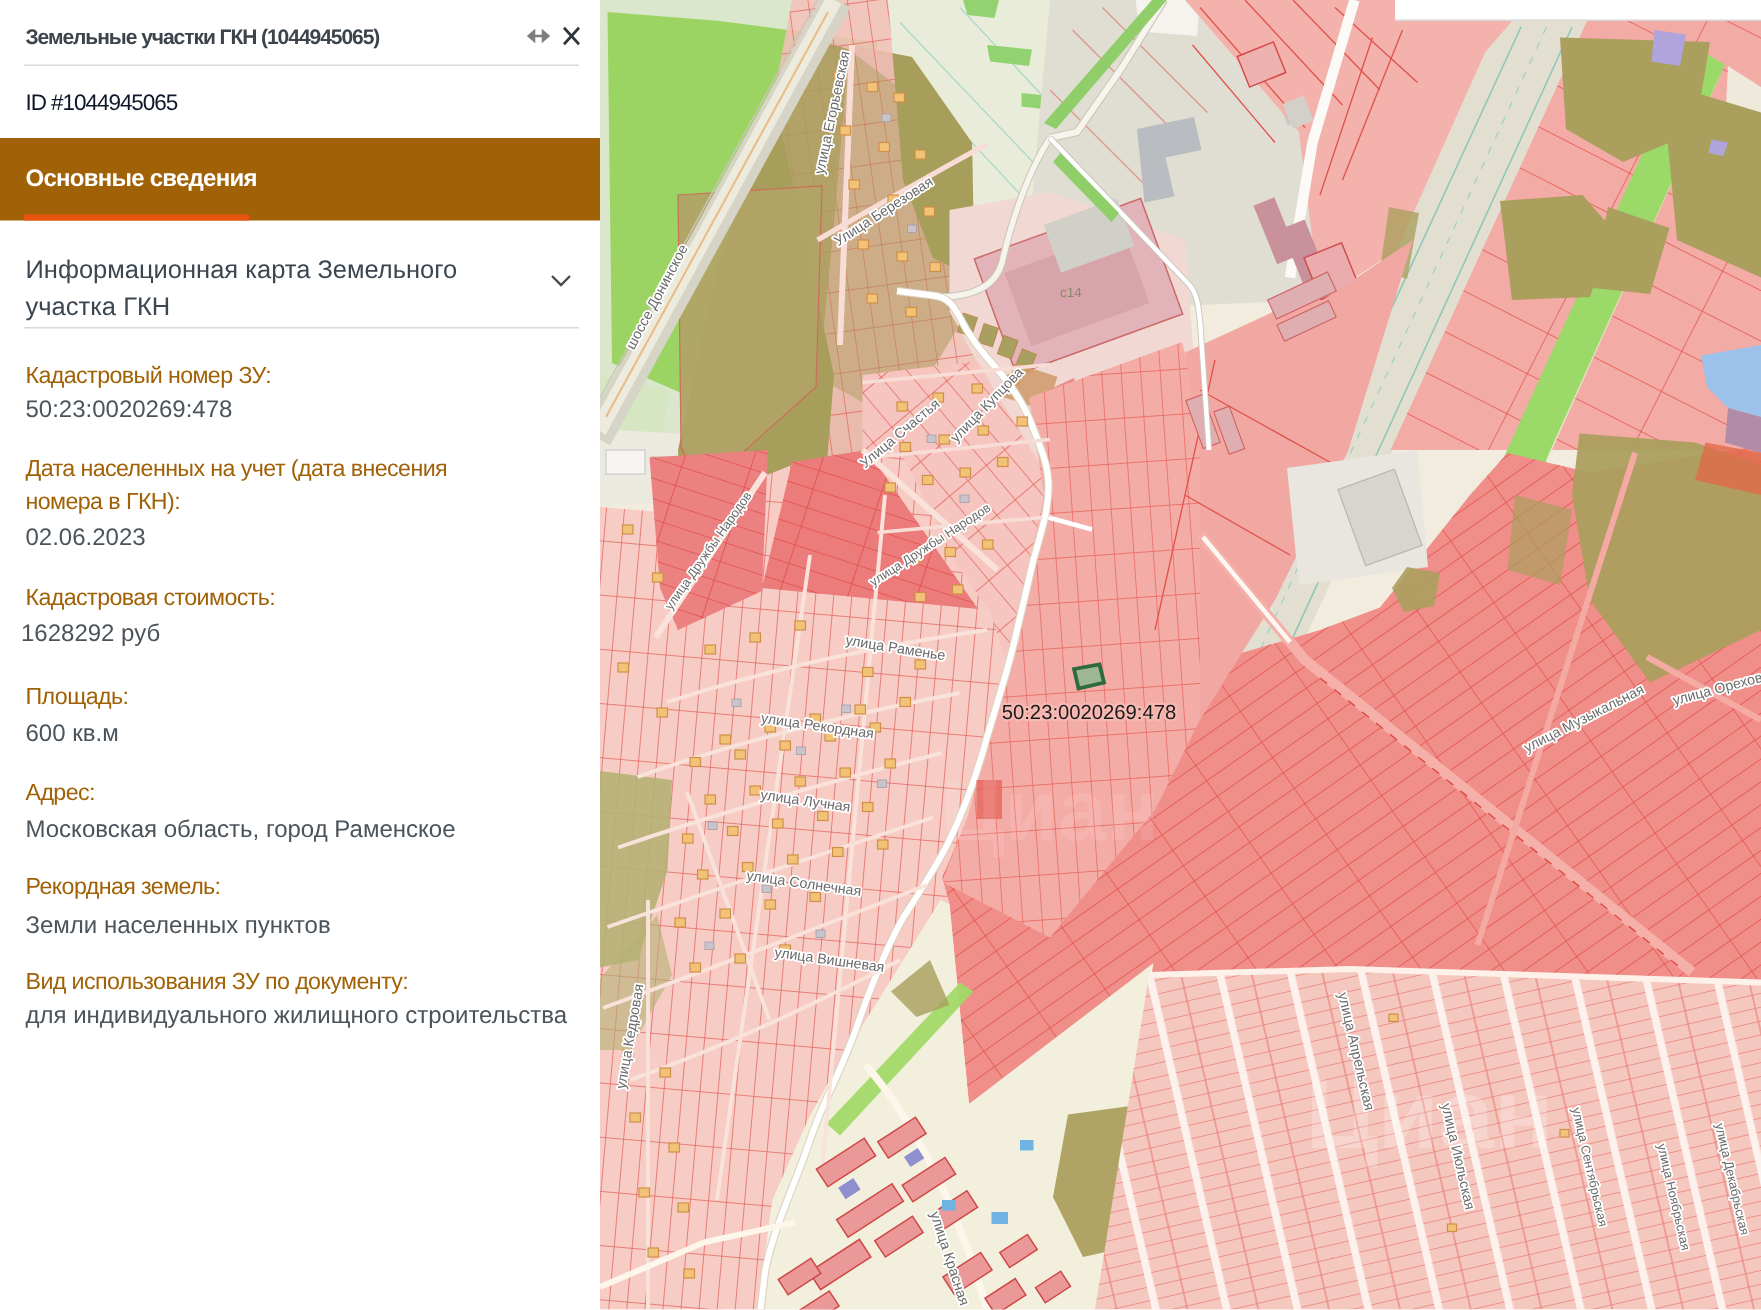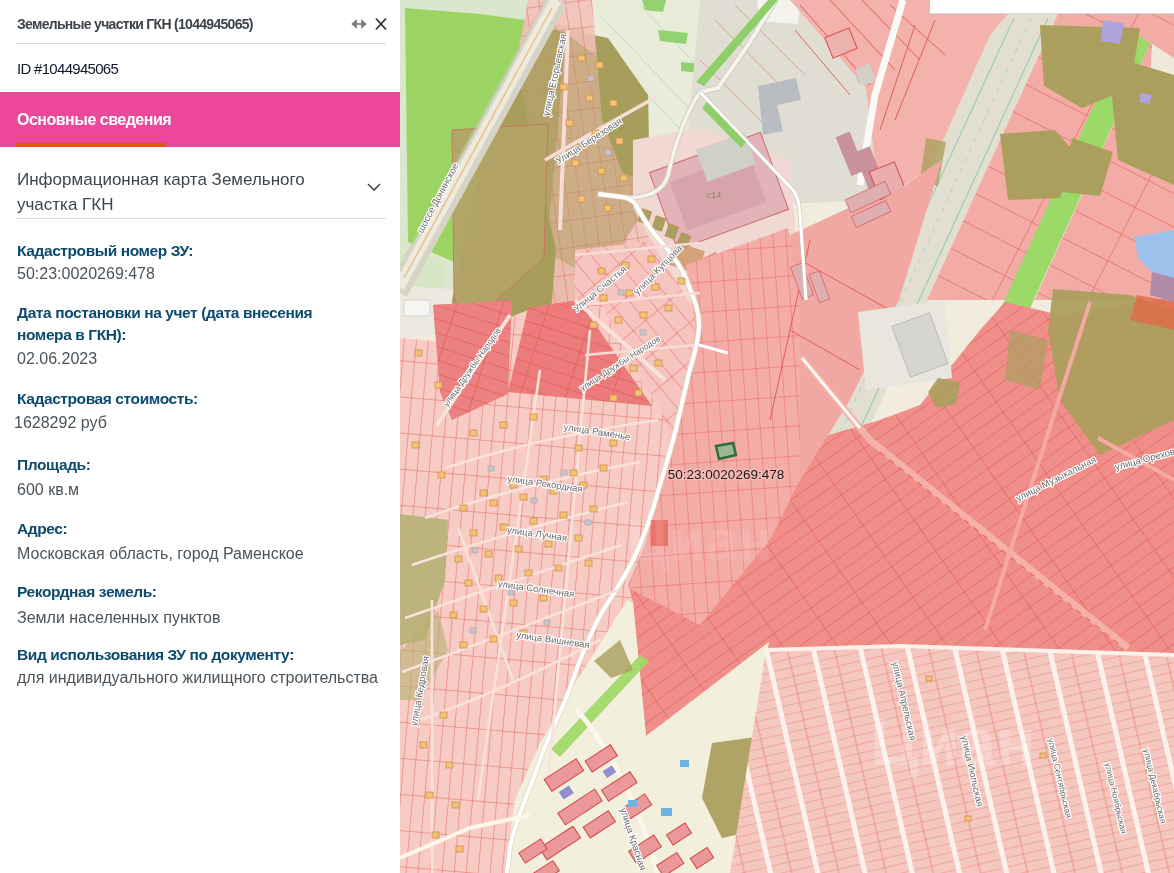--- a/index.html
+++ b/index.html
@@ -1,48 +1,48 @@
 <!DOCTYPE html>
 <html><head><meta charset="utf-8">
 <style>
 html,body{margin:0;padding:0;width:1174px;height:873px;overflow:hidden;background:#fff;font-family:"Liberation Sans",sans-serif;}
 #panel{position:absolute;left:0;top:0;width:400px;height:873px;background:#fff;z-index:5;}
 #map{position:absolute;left:400px;top:0;width:774px;height:873px;}
 .t{position:absolute;white-space:nowrap;}
-.lb{font-size:15.5px;font-weight:bold;color:#0c4a6e;letter-spacing:-0.4px;}
+.lb{font-size:15.5px;font-weight:normal;color:#a16207;letter-spacing:-0.4px;}
 .vl{font-size:16px;color:#4b545b;letter-spacing:0px;}
 </style></head>
 <body>
 <div id="panel">
   <div class="t" style="left:17px;top:16px;font-size:14px;font-weight:bold;color:#3c434b;letter-spacing:-0.7px;">Земельные участки ГКН (1044945065)</div>
   <svg style="position:absolute;left:350px;top:16px" width="40" height="18" viewBox="0 0 40 18">
     <g stroke="#7d7d7d" stroke-width="1.7" fill="#7d7d7d">
         <line x1="4" y1="8" x2="14" y2="8"></line>
         <path d="M6 5 L2.5 8 L6 11 Z"></path>
         <path d="M12 5 L15.5 8 L12 11 Z"></path>
       </g>
     <g stroke="#30353a" stroke-width="1.8">
         <line x1="26" y1="2.5" x2="36" y2="13.5"></line>
         <line x1="36" y1="2.5" x2="26" y2="13.5"></line>
       </g>
   </svg>
   <div style="position:absolute;left:16px;top:43px;width:370px;height:1px;background:#dadada"></div>
   <div class="t" style="left:17px;top:60px;font-size:15px;color:#0f172a;letter-spacing:-0.7px;">ID #1044945065</div>
-  <div style="position:absolute;left:0;top:92px;width:400px;height:55px;background:#ec4899">
+  <div style="position:absolute;left:0;top:92px;width:400px;height:55px;background:#a16207">
     <div class="t" style="left:17px;top:19px;font-size:16px;font-weight:bold;color:#fff;letter-spacing:-0.5px;">Основные сведения</div>
     <div style="position:absolute;left:16px;bottom:0;width:150px;height:4px;background:#e8530e"></div>
   </div>
   <div class="t" style="left:17px;top:167px;font-size:17px;color:#3c4650;letter-spacing:0px;white-space:normal;width:352px;line-height:25px;">Информационная карта Земельного участка ГКН</div>
   <svg style="position:absolute;left:366px;top:181px" width="16" height="12" viewBox="0 0 16 12">
       <path d="M2 3 L8 9 L14 3" fill="none" stroke="#4a4a4a" stroke-width="1.6"></path>
     </svg>
   <div style="position:absolute;left:16px;top:218px;width:370px;height:1px;background:#dadada"></div>
   <div class="t lb" style="left:17px;top:242px;">Кадастровый номер ЗУ:</div>
   <div class="t vl" style="left:17px;top:265px;">50:23:0020269:478</div>
-  <div class="t lb" style="left:17px;top:301.5px;white-space:normal;width:318px;line-height:22px;">Дата постановки на учет (дата внесения номера в ГКН):</div>
+  <div class="t lb" style="left:17px;top:301.5px;white-space:normal;width:318px;line-height:22px;">Дата населенных на учет (дата внесения номера в ГКН):</div>
   <div class="t vl" style="left:17px;top:350px;">02.06.2023</div>
   <div class="t lb" style="left:17px;top:389.5px;">Кадастровая стоимость:</div>
   <div class="t vl" style="left:14px;top:413.5px;text-align:center;">1628292 руб</div>
   <div class="t lb" style="left:17px;top:455.5px;">Площадь:</div>
   <div class="t vl" style="left:17px;top:480.5px;">600 кв.м</div>
   <div class="t lb" style="left:17px;top:519.5px;">Адрес:</div>
   <div class="t vl" style="left:17px;top:544.5px;">Московская область, город Раменское</div>
   <div class="t lb" style="left:17px;top:582.5px;">Рекордная земель:</div>
   <div class="t vl" style="left:17px;top:609px;">Земли населенных пунктов</div>
   <div class="t lb" style="left:17px;top:645.5px;">Вид использования ЗУ по документу:</div>

